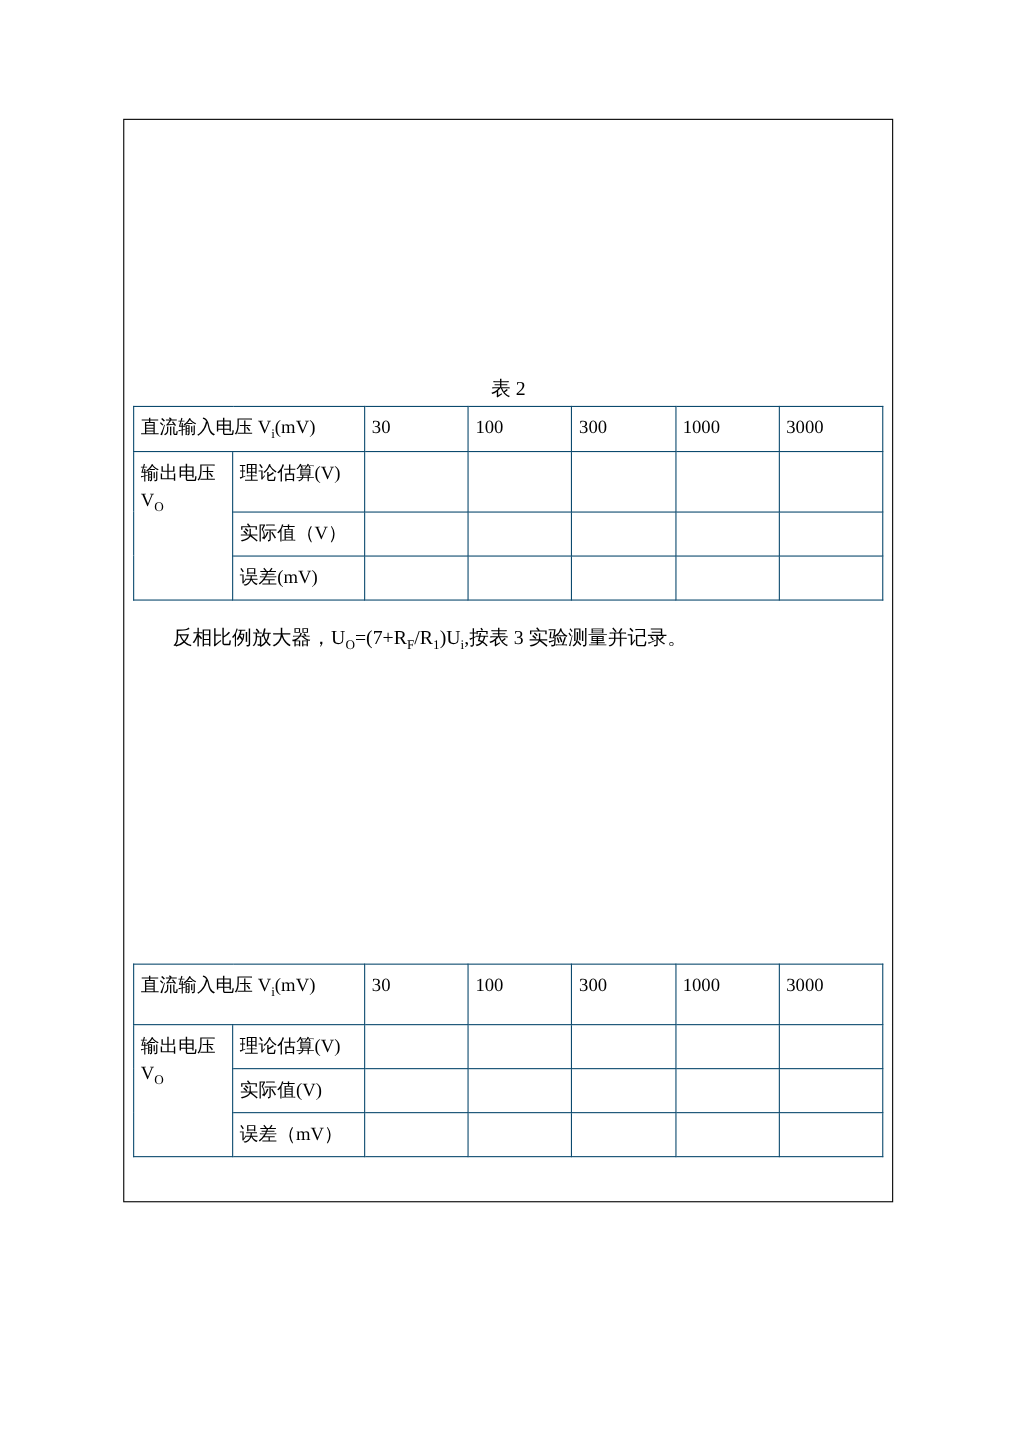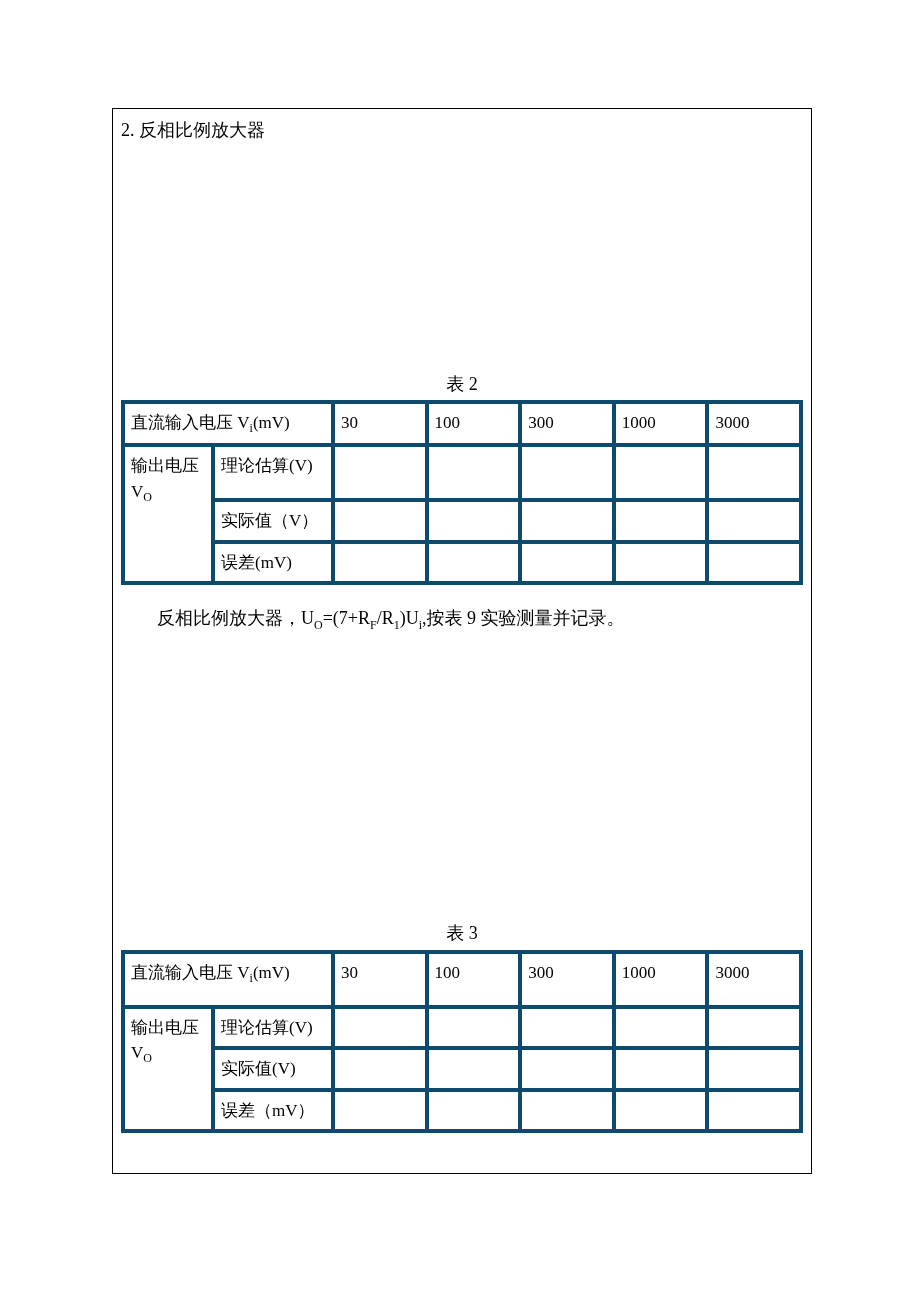--- a/index.html
+++ b/index.html
@@ -40,40 +40,39 @@
       line-height: 1.8;
       margin-top: 2px;
     }
     table.data {
       border-collapse: collapse;
       width: 100%;
       table-layout: fixed;
       font-size: 17px;
     }
     table.data td {
-      border: 4px solid #0c4a6e;
+      border: 1px solid #0c4a6e;
       padding: 6px 6px;
       vertical-align: top;
       line-height: 1.5;
       height: 40px;
     }
     table.data td.tall { height: 55px; }
     .col-label { width: 90px; }
     .col-sublabel { width: 120px; }
     .col-val {  }
     .sub { font-size: 12px; vertical-align: sub; }
     .nowrap { white-space: nowrap; }
   </style>
 </head>
 <body>
 
 <div class="page-frame">
   <div class="inner">
 
-    <div class="section-title">2. 反相比例放大器</div>
 
     <div class="spacer-large"></div>
 
     <div class="table-caption">表 2</div>
 
     <table class="data">
       <colgroup>
         <col class="col-label">
           <col class="col-sublabel">
         <col class="col-val">
@@ -122,26 +121,25 @@
         <td></td>
         <td></td>
         <td></td>
       </tr>
     </tbody>
       </table>
 
     <div style="height:18px"></div>
 
     <div class="section-body">
-      <span>反相比例放大器，U</span><span class="sub">O</span><span>=(7+R</span><span class="sub">F</span><span>/R</span><span class="sub">1</span><span>)U</span><span class="sub">i</span><span>,按表 9 实验测量并记录。</span>
+      <span>反相比例放大器，U</span><span class="sub">O</span><span>=(7+R</span><span class="sub">F</span><span>/R</span><span class="sub">1</span><span>)U</span><span class="sub">i</span><span>,按表 3 实验测量并记录。</span>
     </div>
 
     <div class="spacer-large2"></div>
 
-    <div class="table-caption">表 3</div>
 
     <table class="data">
       <colgroup>
         <col class="col-label">
           <col class="col-sublabel">
         <col class="col-val">
           <col class="col-val">
           <col class="col-val">
           <col class="col-val">
           <col class="col-val">

